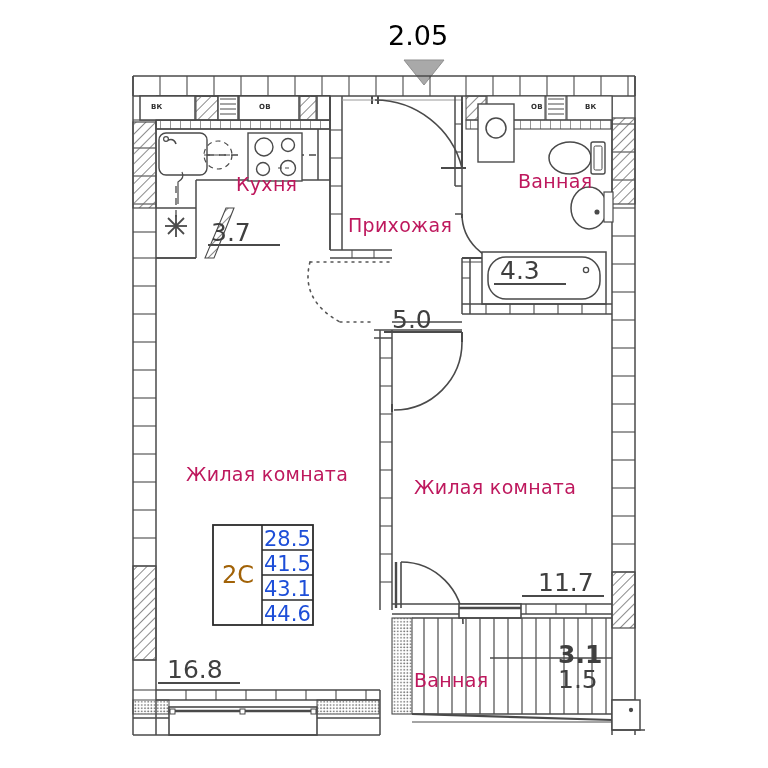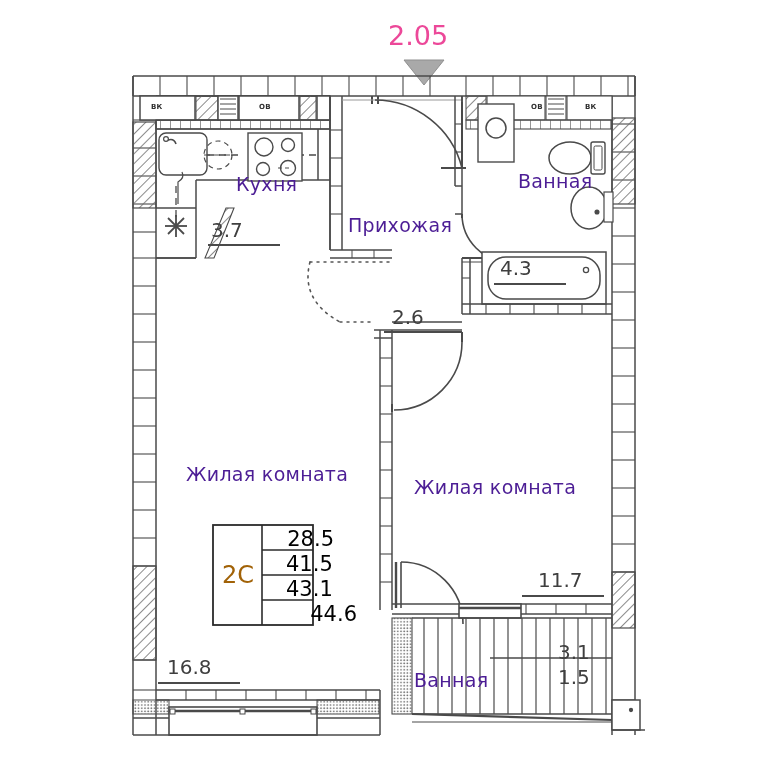--- a/index.html
+++ b/index.html
@@ -1,25 +1,25 @@
 <!DOCTYPE html>
 <html><head>
 <meta charset="utf-8">
 <style>
   html,body{margin:0;padding:0;background:#ffffff;}
   body{width:768px;height:768px;overflow:hidden;
        font-family:"DejaVu Sans","Liberation Sans",sans-serif;}
   #stage{position:relative;width:768px;height:768px;background:#fff;}
   svg#plan{position:absolute;left:0;top:0;width:768px;height:768px;display:block;}
-  .lbl{position:absolute;color:#4c1d95;white-space:nowrap;}
+  .lbl{position:absolute;color:#be185d;white-space:nowrap;}
   .room-name{font-size:19px;letter-spacing:.3px;}
-  .dim{font-size:20px;color:#3f3f3f;}
-  .topdim{font-size:27px;color:#ec4899;}
+  .dim{font-size:25px;color:#3f3f3f;}
+  .topdim{font-size:27px;color:#000000;}
   .vent{font-size:7px;font-weight:bold;color:#2e2e2e;letter-spacing:.2px;}
-  .spec-cell{font-size:21px;color:#000000;text-align:right;padding-left:22px;}
+  .spec-cell{font-size:21px;color:#1d4ed8;text-align:left;}
   .spec-type{font-size:24px;color:#a16207;}
 </style>
 </head>
 <body>
 
 <div id="stage">
 
   <svg id="plan" viewBox="0 0 768 768">
     <defs>
       <pattern id="hatch" width="7" height="7" patternTransform="rotate(45)" patternUnits="userSpaceOnUse">
@@ -404,25 +404,25 @@
   <div class="lbl topdim" style="left:388px;top:20px;">2.05</div>
 
   <div class="lbl room-name" style="left:236px;top:173px;">Кухня</div>
   <div class="lbl room-name" style="left:348px;top:214px;">Прихожая</div>
   <div class="lbl room-name" style="left:518px;top:170px;">Ванная</div>
   <div class="lbl room-name" style="left:186px;top:463px;">Жилая комната</div>
   <div class="lbl room-name" style="left:414px;top:476px;">Жилая комната</div>
   <div class="lbl room-name" style="left:414px;top:669px;">Ванная</div>
 
   <div class="lbl dim" style="left:211px;top:218px;">3.7</div>
-  <div class="lbl dim" style="left:392px;top:305px;">2.6</div>
+  <div class="lbl dim" style="left:392px;top:305px;">5.0</div>
   <div class="lbl dim" style="left:500px;top:256px;">4.3</div>
   <div class="lbl dim" style="left:158px;top:655px;padding-left:9px;">16.8</div>
   <div class="lbl dim" style="left:538px;top:568px;">11.7</div>
-  <div class="lbl dim" style="left:558px;top:640px;">3.1</div>
+  <div class="lbl dim" style="left:558px;top:640px;font-weight:bold;">3.1</div>
   <div class="lbl dim" style="left:558px;top:665px;">1.5</div>
 
   <div class="lbl vent" style="left:151px;top:103px;">ВК</div>
   <div class="lbl vent" style="left:259px;top:103px;">ОВ</div>
   <div class="lbl vent" style="left:531px;top:103px;">ОВ</div>
   <div class="lbl vent" style="left:585px;top:103px;">ВК</div>
 
   <div class="lbl spec-type" style="left:222px;top:561px;">2С</div>
   <div class="lbl spec-cell" style="left:264px;top:527px;width:48px;">28.5</div>
   <div class="lbl spec-cell" style="left:264px;top:552px;width:40px;">41.5</div>

